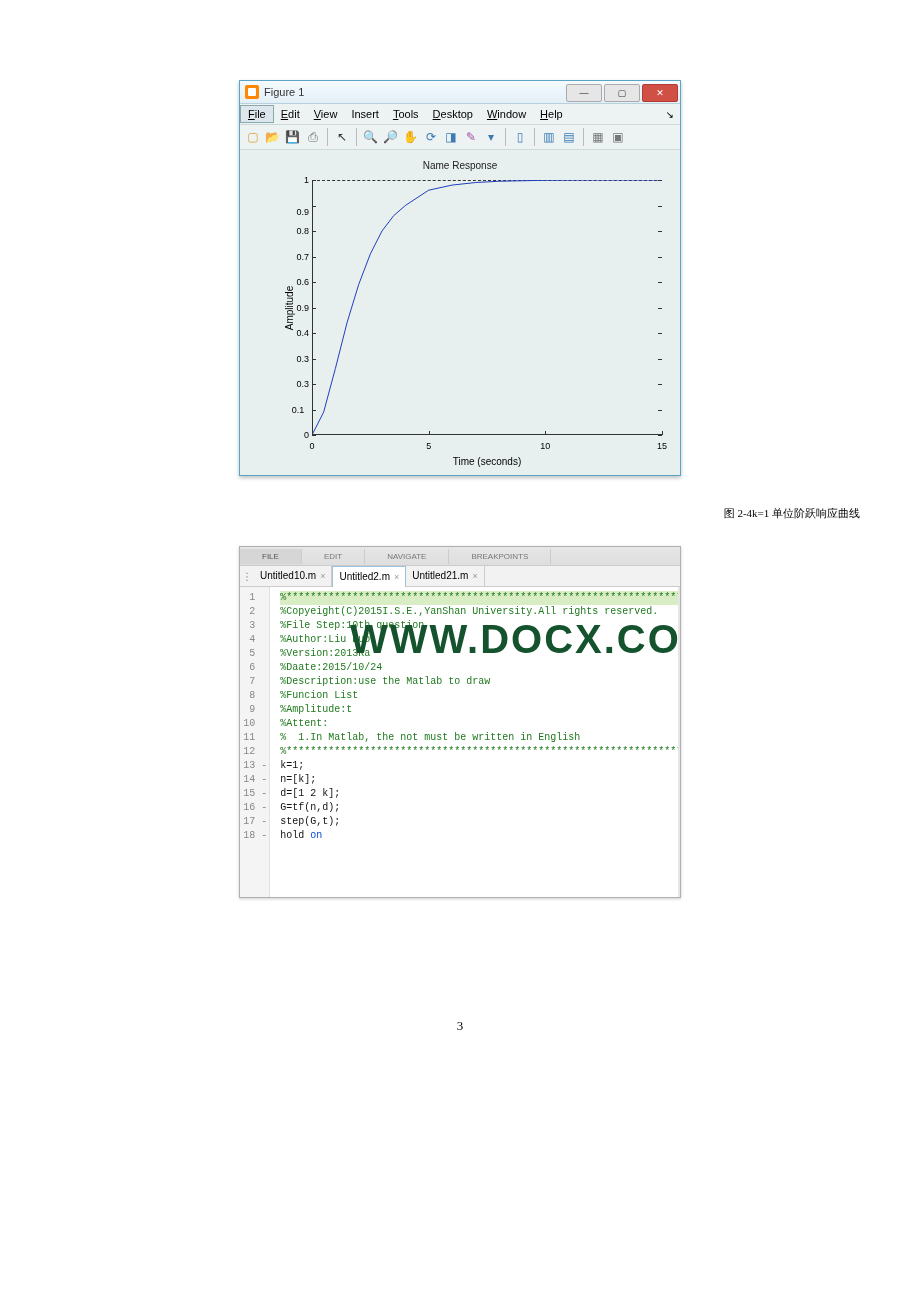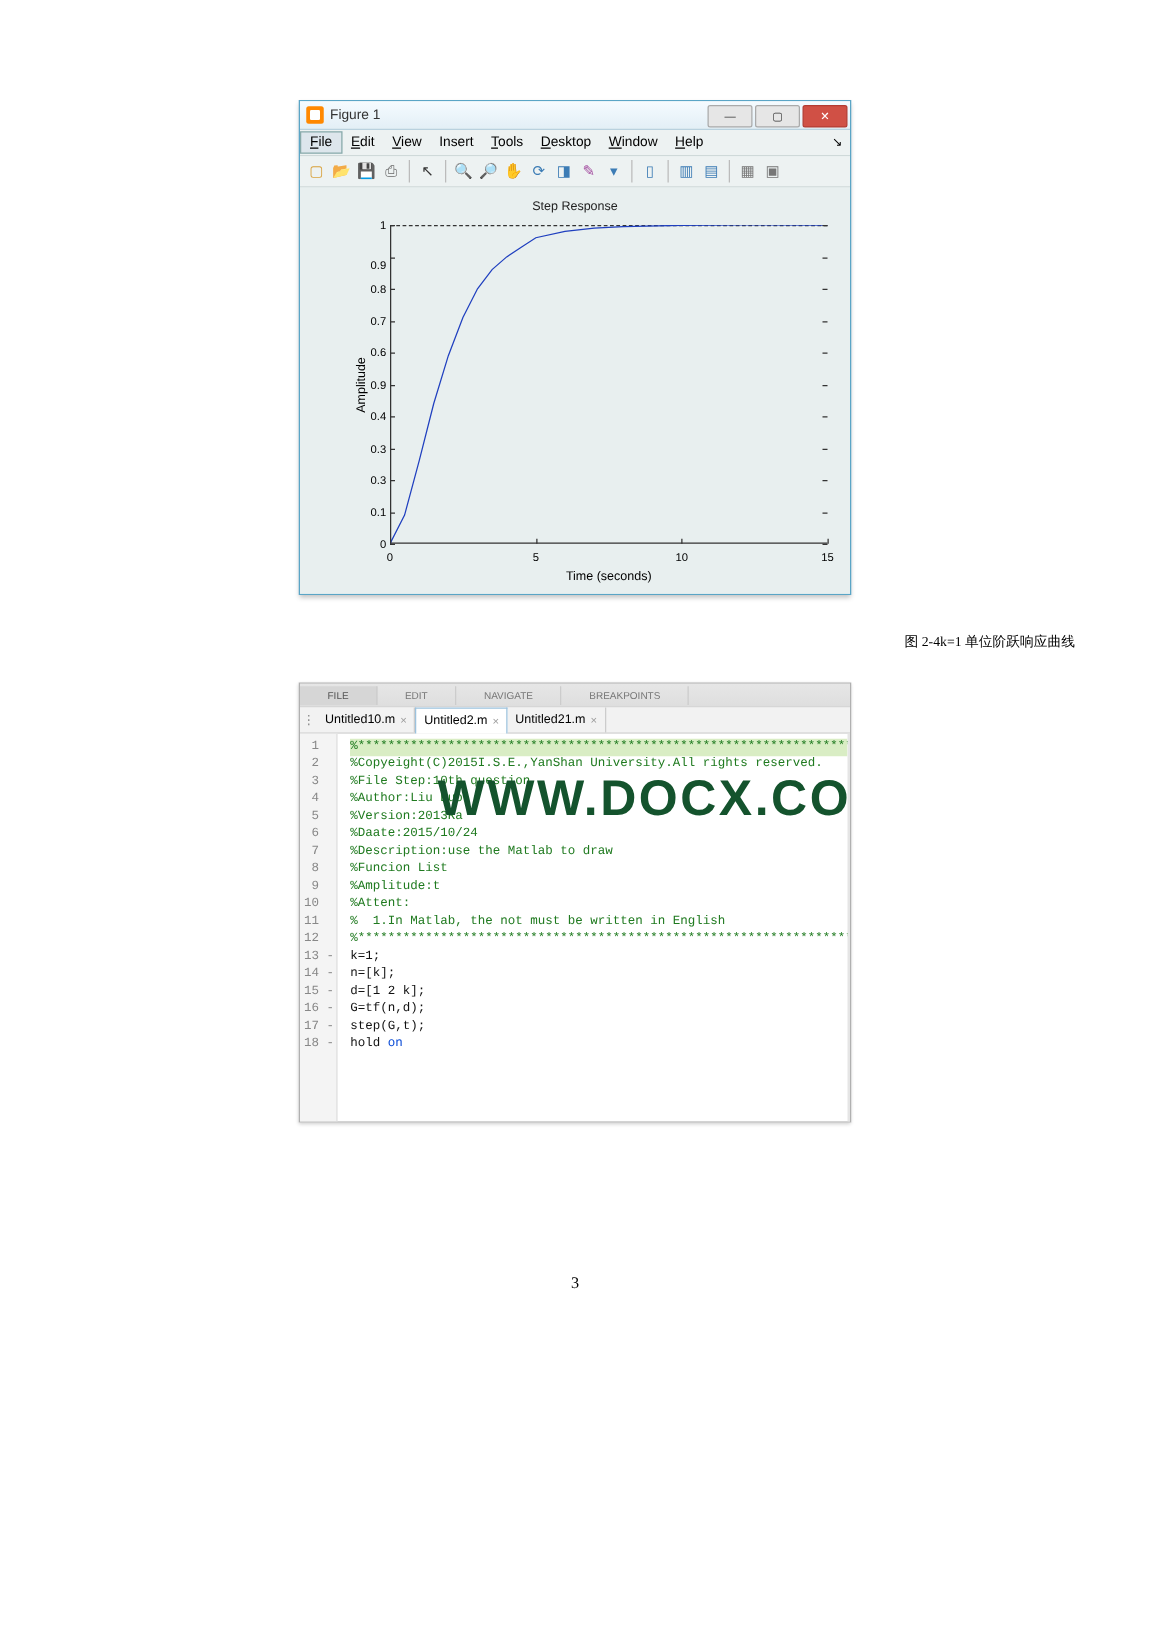--- a/index.html
+++ b/index.html
@@ -260,33 +260,33 @@
       <div class="tb-icon ic-colorbar">▯</div>
       <div class="tb-sep"></div>
       <div class="tb-icon ic-legend">▥</div>
       <div class="tb-icon ic-legend">▤</div>
       <div class="tb-sep"></div>
       <div class="tb-icon ic-dock">▦</div>
       <div class="tb-icon ic-undock">▣</div>
     </div>
 
     <div class="chart-area">
-      <div class="chart-title">Step Response</div>
+      <div class="chart-title">Name Response</div>
       <div class="axes-wrap" id="axes-wrap">
         <div class="plot-box"></div>
         <div class="dashed-top"></div>
         <svg class="curve-svg" id="curve-svg" viewBox="0 0 350 255" preserveAspectRatio="none">
             <path d="M0,255 L11.666666666666666,232.05 L23.333333333333332,188.7 L35,142.8 L46.666666666666664,104.55000000000001 L58.33333333333333,73.95000000000002 L70,51 L81.66666666666667,35.70000000000002 L93.33333333333333,25.5 L105,17.849999999999994 L116.66666666666666,10.200000000000017 L140,5.099999999999994 L163.33333333333334,2.5500000000000114 L186.66666666666666,1.2750000000000057 L233.33333333333331,0.25499999999999545 L280,0 L350,0 " fill="none" stroke="#1f3fbf" stroke-width="1"></path>
           </svg>
         <div class="ylabel">Amplitude</div>
         <div class="xlabel">Time (seconds)</div>
       <div class="ytick" style="bottom: 0px; top: auto; transform: translateY(50%); position: absolute; left: -25px; width: 22px; text-align: right;">0</div>
           <div class="ticmark-y" style="top: 255px;"></div>
           <div class="ticmark-y-r" style="top: 255px;"></div>
-          <div class="ytick" style="bottom: 25.5px; top: auto; transform: translateY(50%); position: absolute; left: -25px; width: 22px; text-align: right;">0.1</div>
+          <div class="ytick" style="bottom: 25.5px; top: auto; transform: translateY(50%); position: absolute; left: -25px; width: 22px; text-align: center;">0.1</div>
           <div class="ticmark-y" style="top: 229.5px;"></div>
           <div class="ticmark-y-r" style="top: 229.5px;"></div>
           <div class="ytick" style="bottom: 51px; top: auto; transform: translateY(50%); position: absolute; left: -25px; width: 22px; text-align: right;">0.3</div>
           <div class="ticmark-y" style="top: 204px;"></div>
           <div class="ticmark-y-r" style="top: 204px;"></div>
           <div class="ytick" style="bottom: 76.5px; top: auto; transform: translateY(50%); position: absolute; left: -25px; width: 22px; text-align: right;">0.3</div>
           <div class="ticmark-y" style="top: 178.5px;"></div>
           <div class="ticmark-y-r" style="top: 178.5px;"></div>
           <div class="ytick" style="bottom: 102px; top: auto; transform: translateY(50%); position: absolute; left: -25px; width: 22px; text-align: right;">0.4</div>
           <div class="ticmark-y" style="top: 153px;"></div>

